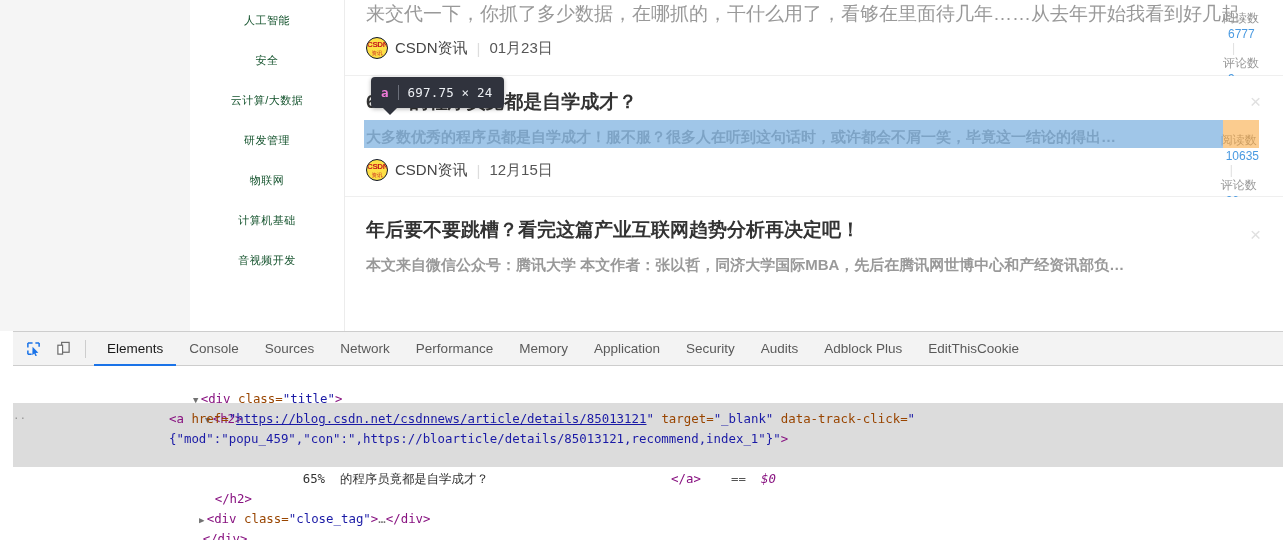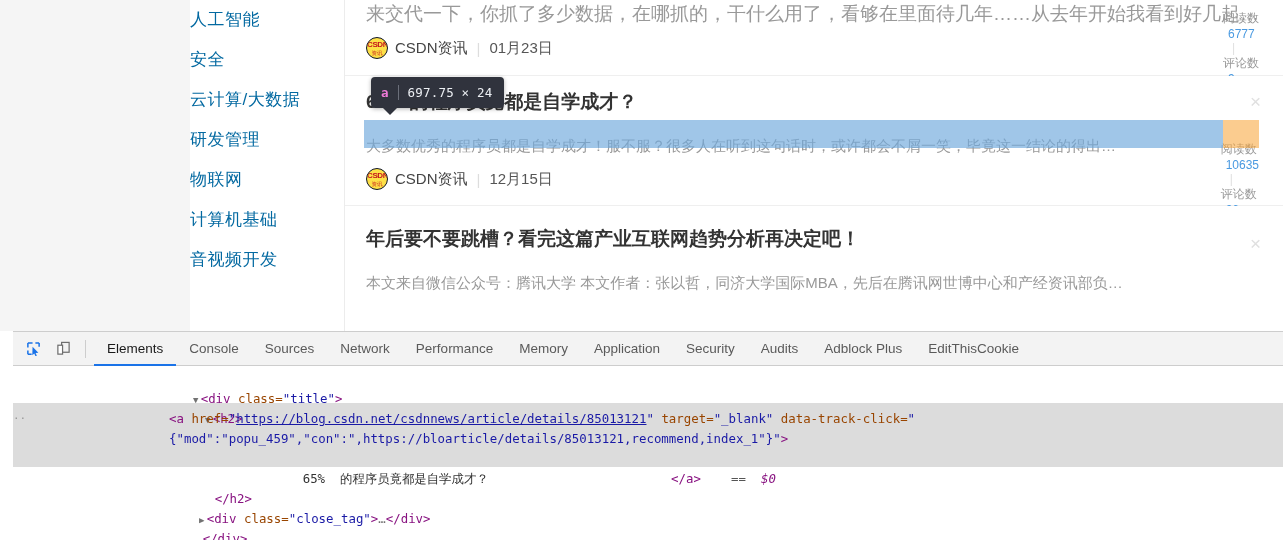--- a/index.html
+++ b/index.html
@@ -29,22 +29,23 @@
   
   .sidebar {
     position: absolute; left: 190px; top: 0;
     width: 155px; height: 331px;
     background: #fff;
     border-right: 1px solid #ececec;
   }
   .nav-item {
     height: 40px;
     line-height: 40px;
-    font-size: 17px;
-    color: #0369a1;
+    text-align: center;
+    font-size: 11px;
+    color: #14532d;
     letter-spacing: .5px;
     cursor: pointer;
     white-space: nowrap;
   }
 
   
   .feed {
     position: absolute; left: 345px; top: 0;
     width: 938px; height: 331px;
     background: #fff;
@@ -71,21 +72,22 @@
   }
   .art-title.muted { color: #999; font-weight: normal; }
 
   .art-summary {
     font-size: 15px;
     color: #999;
     line-height: 24px;
     white-space: nowrap;
     overflow: hidden;
     text-overflow: ellipsis;
-    margin-top: 19px;
+    margin-top: 10px;
+    font-weight: bold;
   }
 
   .art-meta {
     display: flex; align-items: center;
     margin-top: 8px;
     font-size: 15px; color: #555;
     height: 26px;
   }
   .avatar {
     width: 22px; height: 22px; border-radius: 50%;

